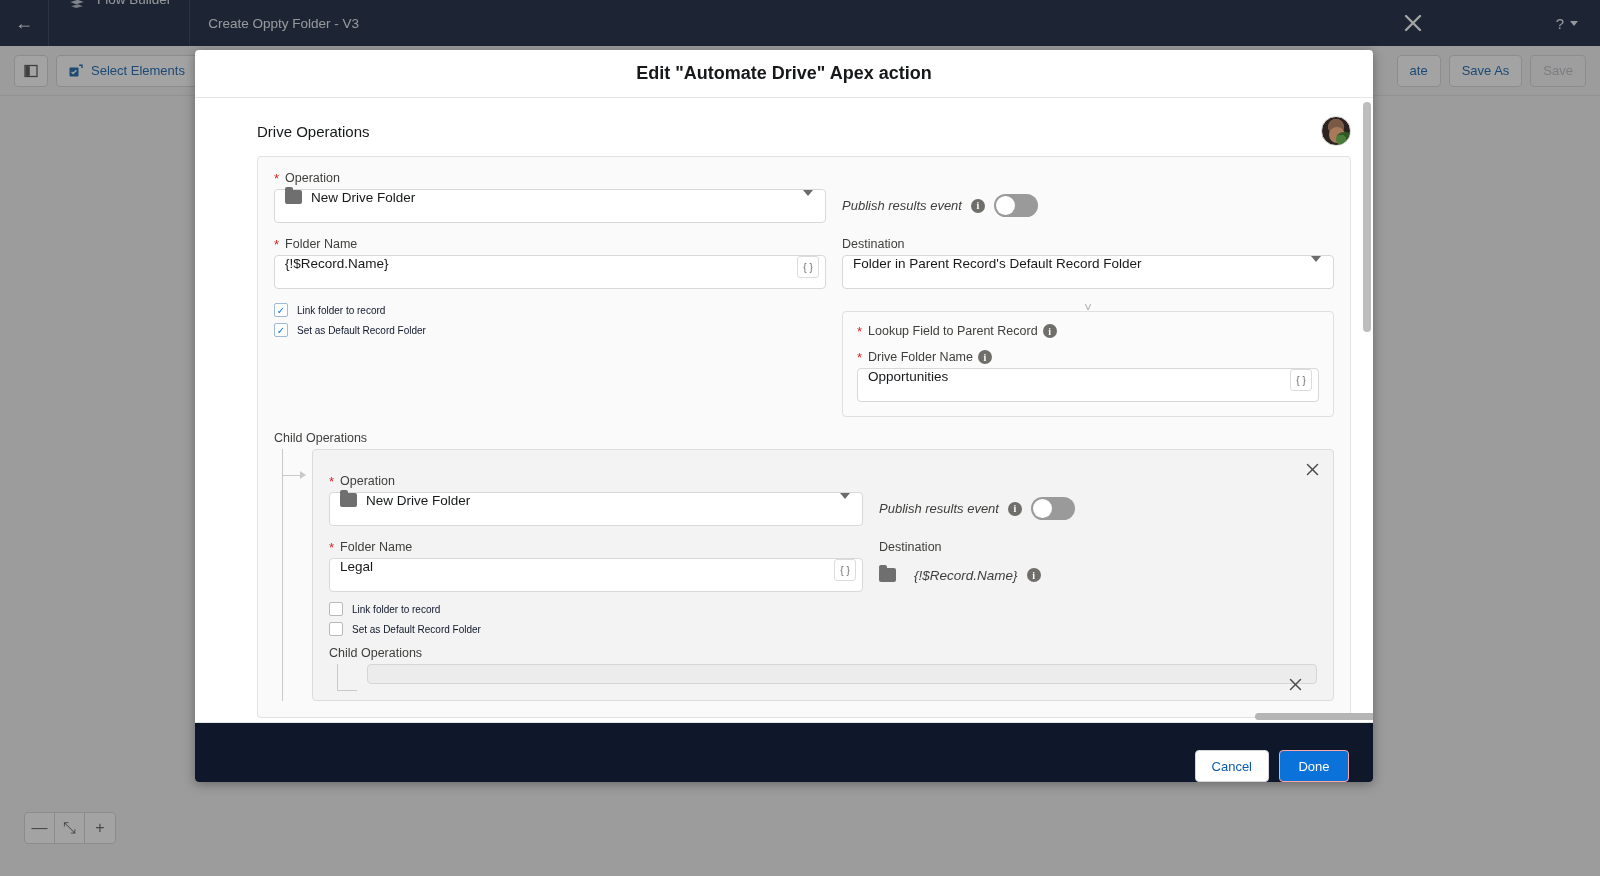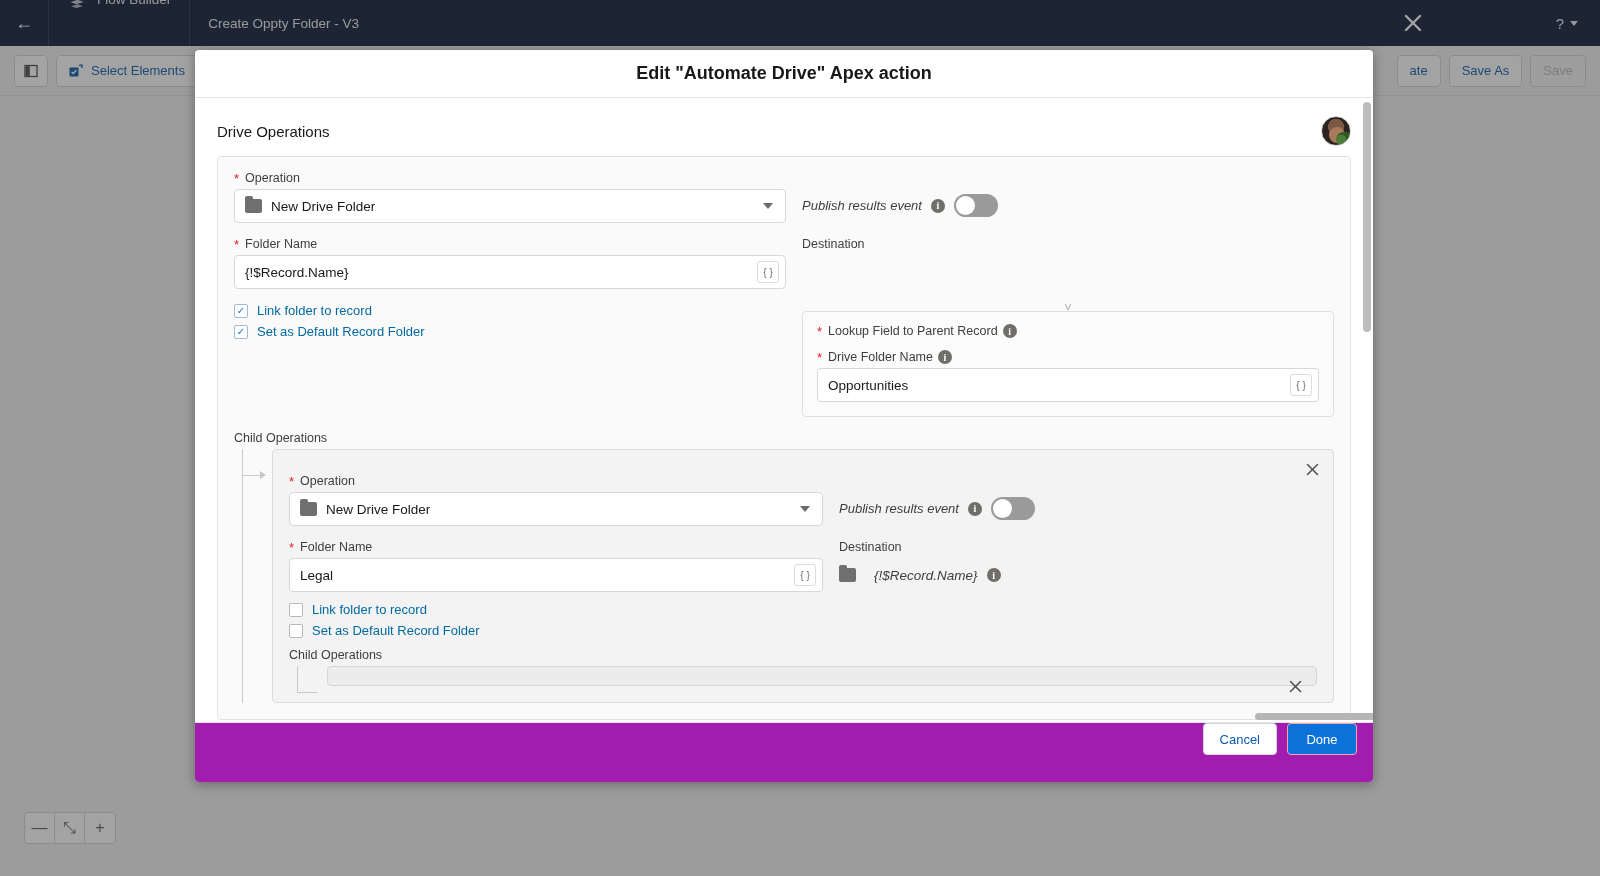--- a/index.html
+++ b/index.html
@@ -64,24 +64,24 @@
     background: #ffffff; border-radius: 4px; overflow: hidden;
     box-shadow: 0 2px 12px rgba(0,0,0,0.35);
     display: flex; flex-direction: column;
   }
   .modal-head {
     height: 48px; flex: 0 0 48px; border-bottom: 1px solid #e5e5e5;
     display: flex; align-items: center; justify-content: center;
   }
   .modal-title { font-size: 18px; color: #16181a; font-weight: bold; }
   .modal-body { flex: 1 1 auto; overflow: hidden; position: relative; padding: 0; }
-  .modal-scroll { position: absolute; inset: 0; overflow: hidden; padding: 18px 22px 0 22px; }
+  .modal-scroll { position: absolute; inset: 0; overflow: hidden; padding: 18px 22px 0 22px; margin-left: 40px; }
   .modal-foot {
-    height: 60px; flex: 0 0 60px; border-top: 1px solid #e5e5e5; background: #a21caf;
-    display: flex; align-items: flex-start; justify-content: flex-end; gap: 10px; padding: 0 16px;
+    height: 60px; flex: 0 0 60px; border-top: 1px solid #e5e5e5; background: #0f172a;
+    display: flex; align-items: flex-end; justify-content: flex-end; gap: 10px; padding: 0 24px;
   }
   .btn {
     height: 32px; padding: 0 16px; border-radius: 4px; font-size: 13px;
     display: inline-flex; align-items: center; justify-content: center;
   }
   .btn-neutral { border: 1px solid #d4d6d9; background: #fff; color: #0b5cab; }
   .btn-brand { background: #0b72d9; color: #fff; border: 1px solid #fca5a5; min-width: 70px; }
 
   
   .sec-head { display: flex; align-items: center; justify-content: space-between; margin-bottom: 10px; }
@@ -112,21 +112,21 @@
   .field-label { font-size: 12.5px; color: #3e3e3c; margin-bottom: 4px; display: flex; align-items: center; gap: 5px;}
   .req { color: #e02020; font-size: 13px; line-height: 1; margin-right: 1px; }
   .info-i {
     width: 14px; height: 14px; border-radius: 50%; background: #706e6b; color: #fff;
     font-size: 10px; font-weight: bold; display: inline-flex; align-items: center; justify-content: center;
     font-family: "Liberation Serif", serif;
   }
 
   .ctrl {
     height: 34px; background: #fff; border: 1px solid #d8d8d8; border-radius: 4px;
-    display: flex; align-items: center; padding: 0 10px; font-size: 13.5px; color: #16181a;
+    display: flex; padding: 0 10px; font-size: 13.5px; color: #16181a;
     position: relative;
   }
   .ctrl .caret {
     position: absolute; right: 12px; width: 0; height: 0;
     border-left: 5px solid transparent; border-right: 5px solid transparent; border-top: 6px solid #6b6b6b;
   }
   .ctrl .merge {
     position: absolute; right: 6px; width: 22px; height: 22px; border: 1px solid #dcdcdc;
     border-radius: 3px; background: #fff; display: flex; align-items: center; justify-content: center;
     font-size: 10px; color: #6b6b6b;
@@ -152,21 +152,21 @@
   .toggle .knob {
     position: absolute; left: 2px; top: 2px; width: 19px; height: 19px; border-radius: 50%; background: #fff;
   }
 
   .chk-row { display: flex; align-items: center; gap: 9px; margin-bottom: 6px; }
   .chk {
     width: 14px; height: 14px; border: 1px solid #b9b9b9; border-radius: 2px; background: #fff;
     display: flex; align-items: center; justify-content: center; font-size: 10px; color: #0b72d9;
   }
   .chk.on { border-color: #9fb9d6; }
-  .chk-lbl { font-size: 13px; color: #0369a1; }
+  .chk-lbl { font-size: 10px; color: #0f172a; }
 
   .nested-box {
     border: 1px solid #e0e0e0; border-radius: 4px; background: #fbfbfb;
     padding: 12px 14px 14px 14px; margin-top: 8px; position: relative;
   }
   .chevron-down {
     position: absolute; left: 50%; transform: translateX(-50%); top: -12px;
     color: #b0b0b0; font-size: 13px;
   }
 
@@ -319,20 +319,24 @@
               <span class="req">*</span>
               <span>Folder Name</span>
             </div>
             <div class="ctrl">
               <span>{!$Record.Name}</span>
               <span class="merge">{ }</span>
             </div>
           </div>
           <div class="col-r">
             <div class="field-label">Destination</div>
+            <div class="ctrl">
+              <span>Folder in Parent Record's Default Record Folder</span>
+              <span class="caret"></span>
+            </div>
           </div>
         </div>
 
         <div class="row2" style="margin-top:14px;">
           <div class="col-l">
             <div class="chk-row">
               <span class="chk on">✓</span>
               <span class="chk-lbl">Link folder to record</span>
             </div>
             <div class="chk-row">

